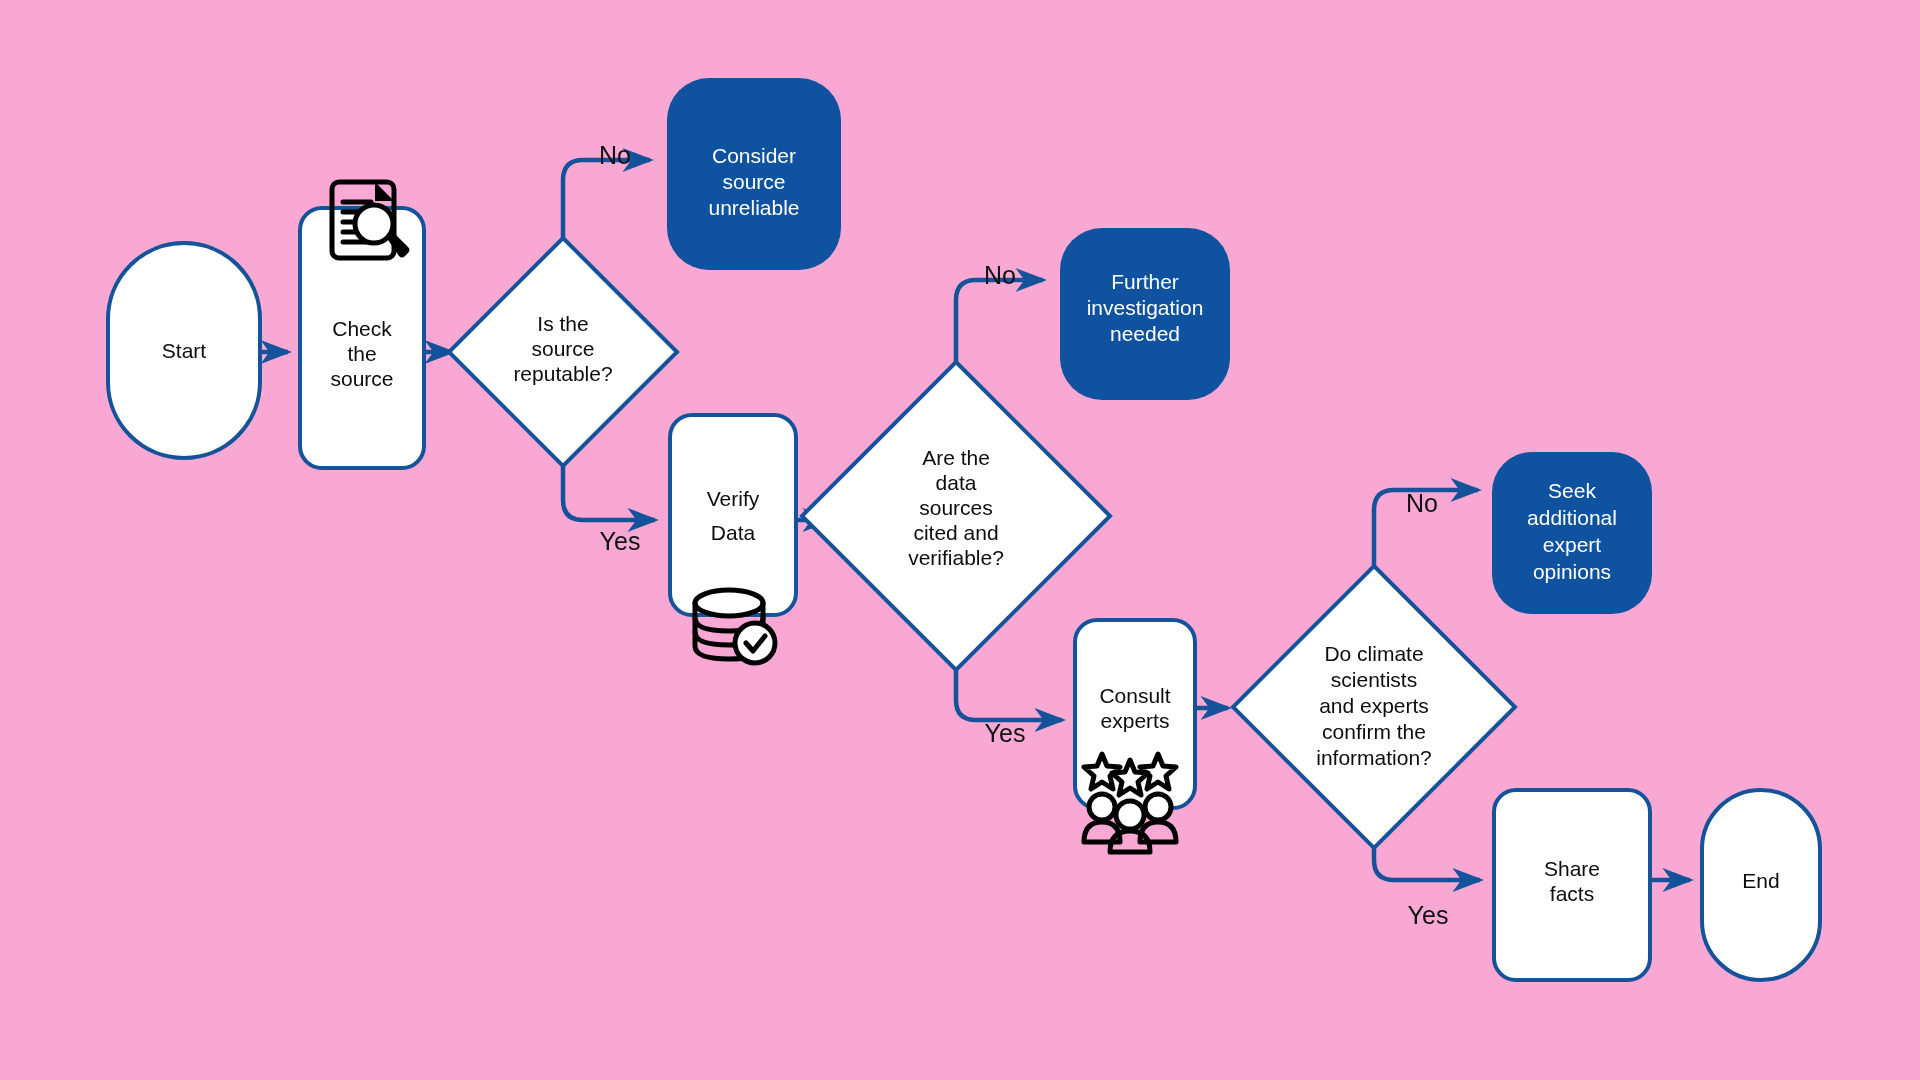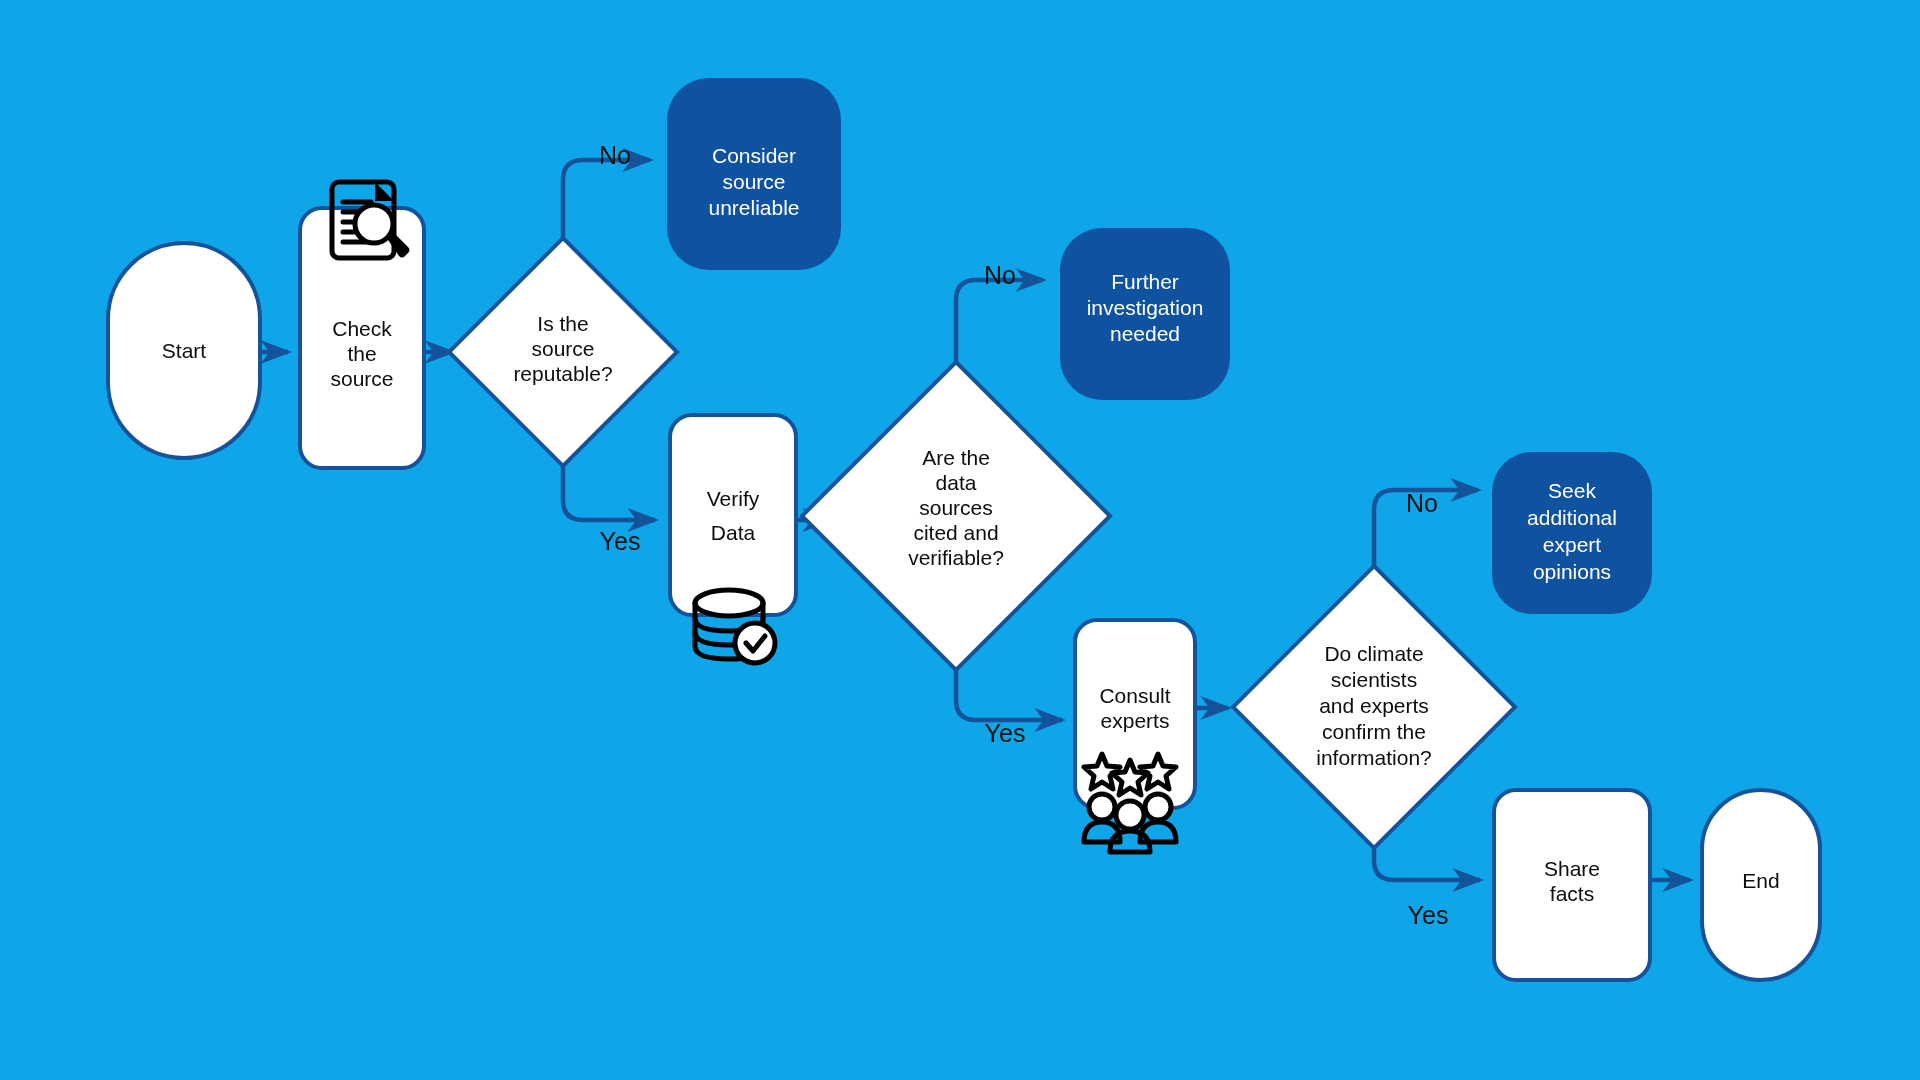--- a/index.html
+++ b/index.html
@@ -8,21 +8,21 @@
     background: #ffffff;
     width: 1920px;
     height: 1080px;
     overflow: hidden;
     font-family: "Liberation Sans", sans-serif;
   }
   #canvas {
     position: relative;
     width: 1920px;
     height: 1080px;
-    background: #0ea5e9;
+    background: #f9a8d4;
     text-decoration: underline;
   }
   #flow-svg {
     position: absolute;
     top: 0;
     left: 0;
     width: 1920px;
     height: 1080px;
   }
   .node-shape {

